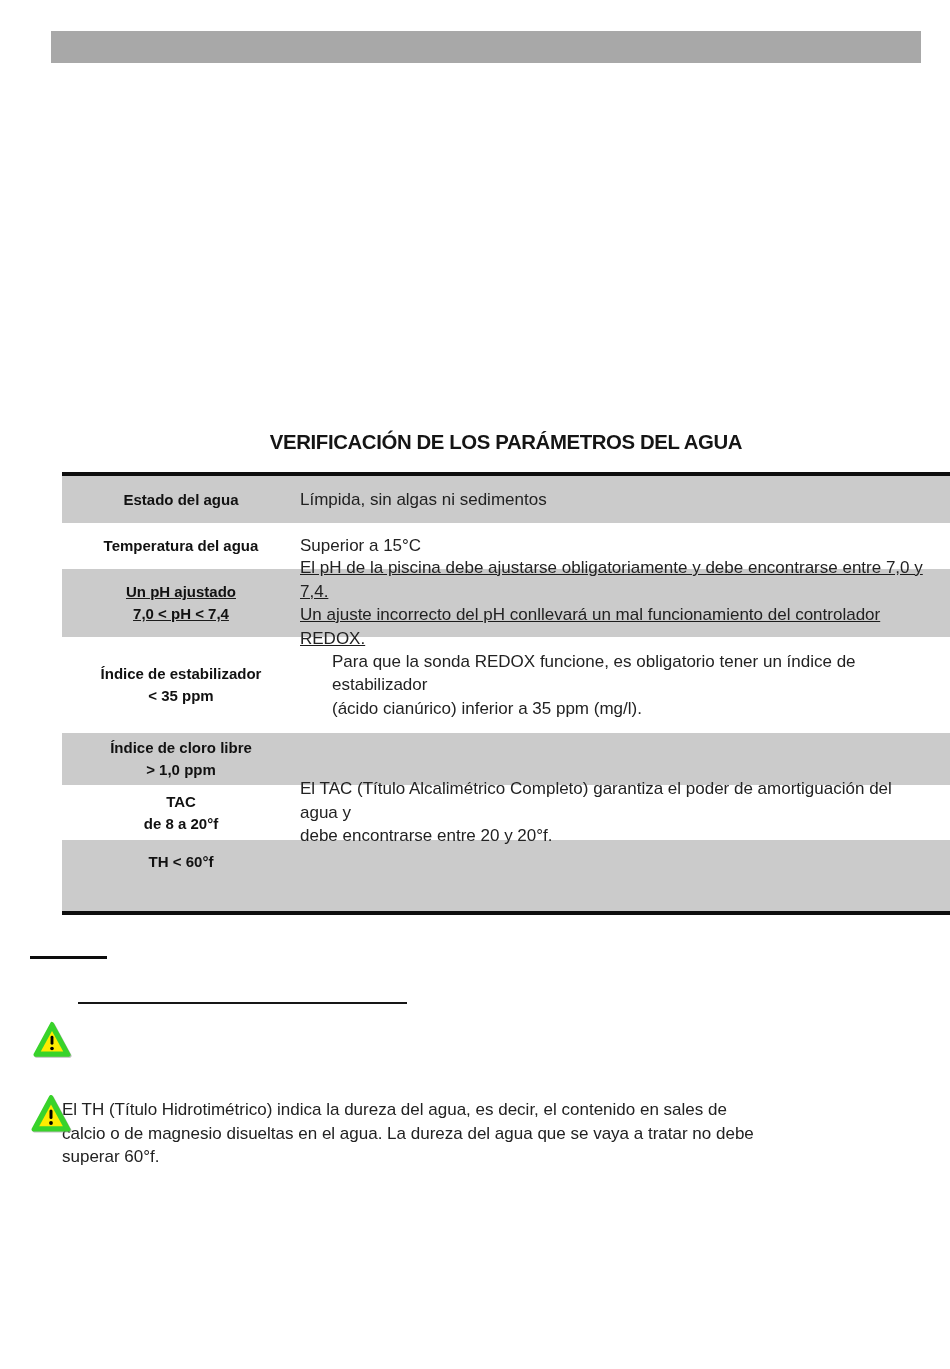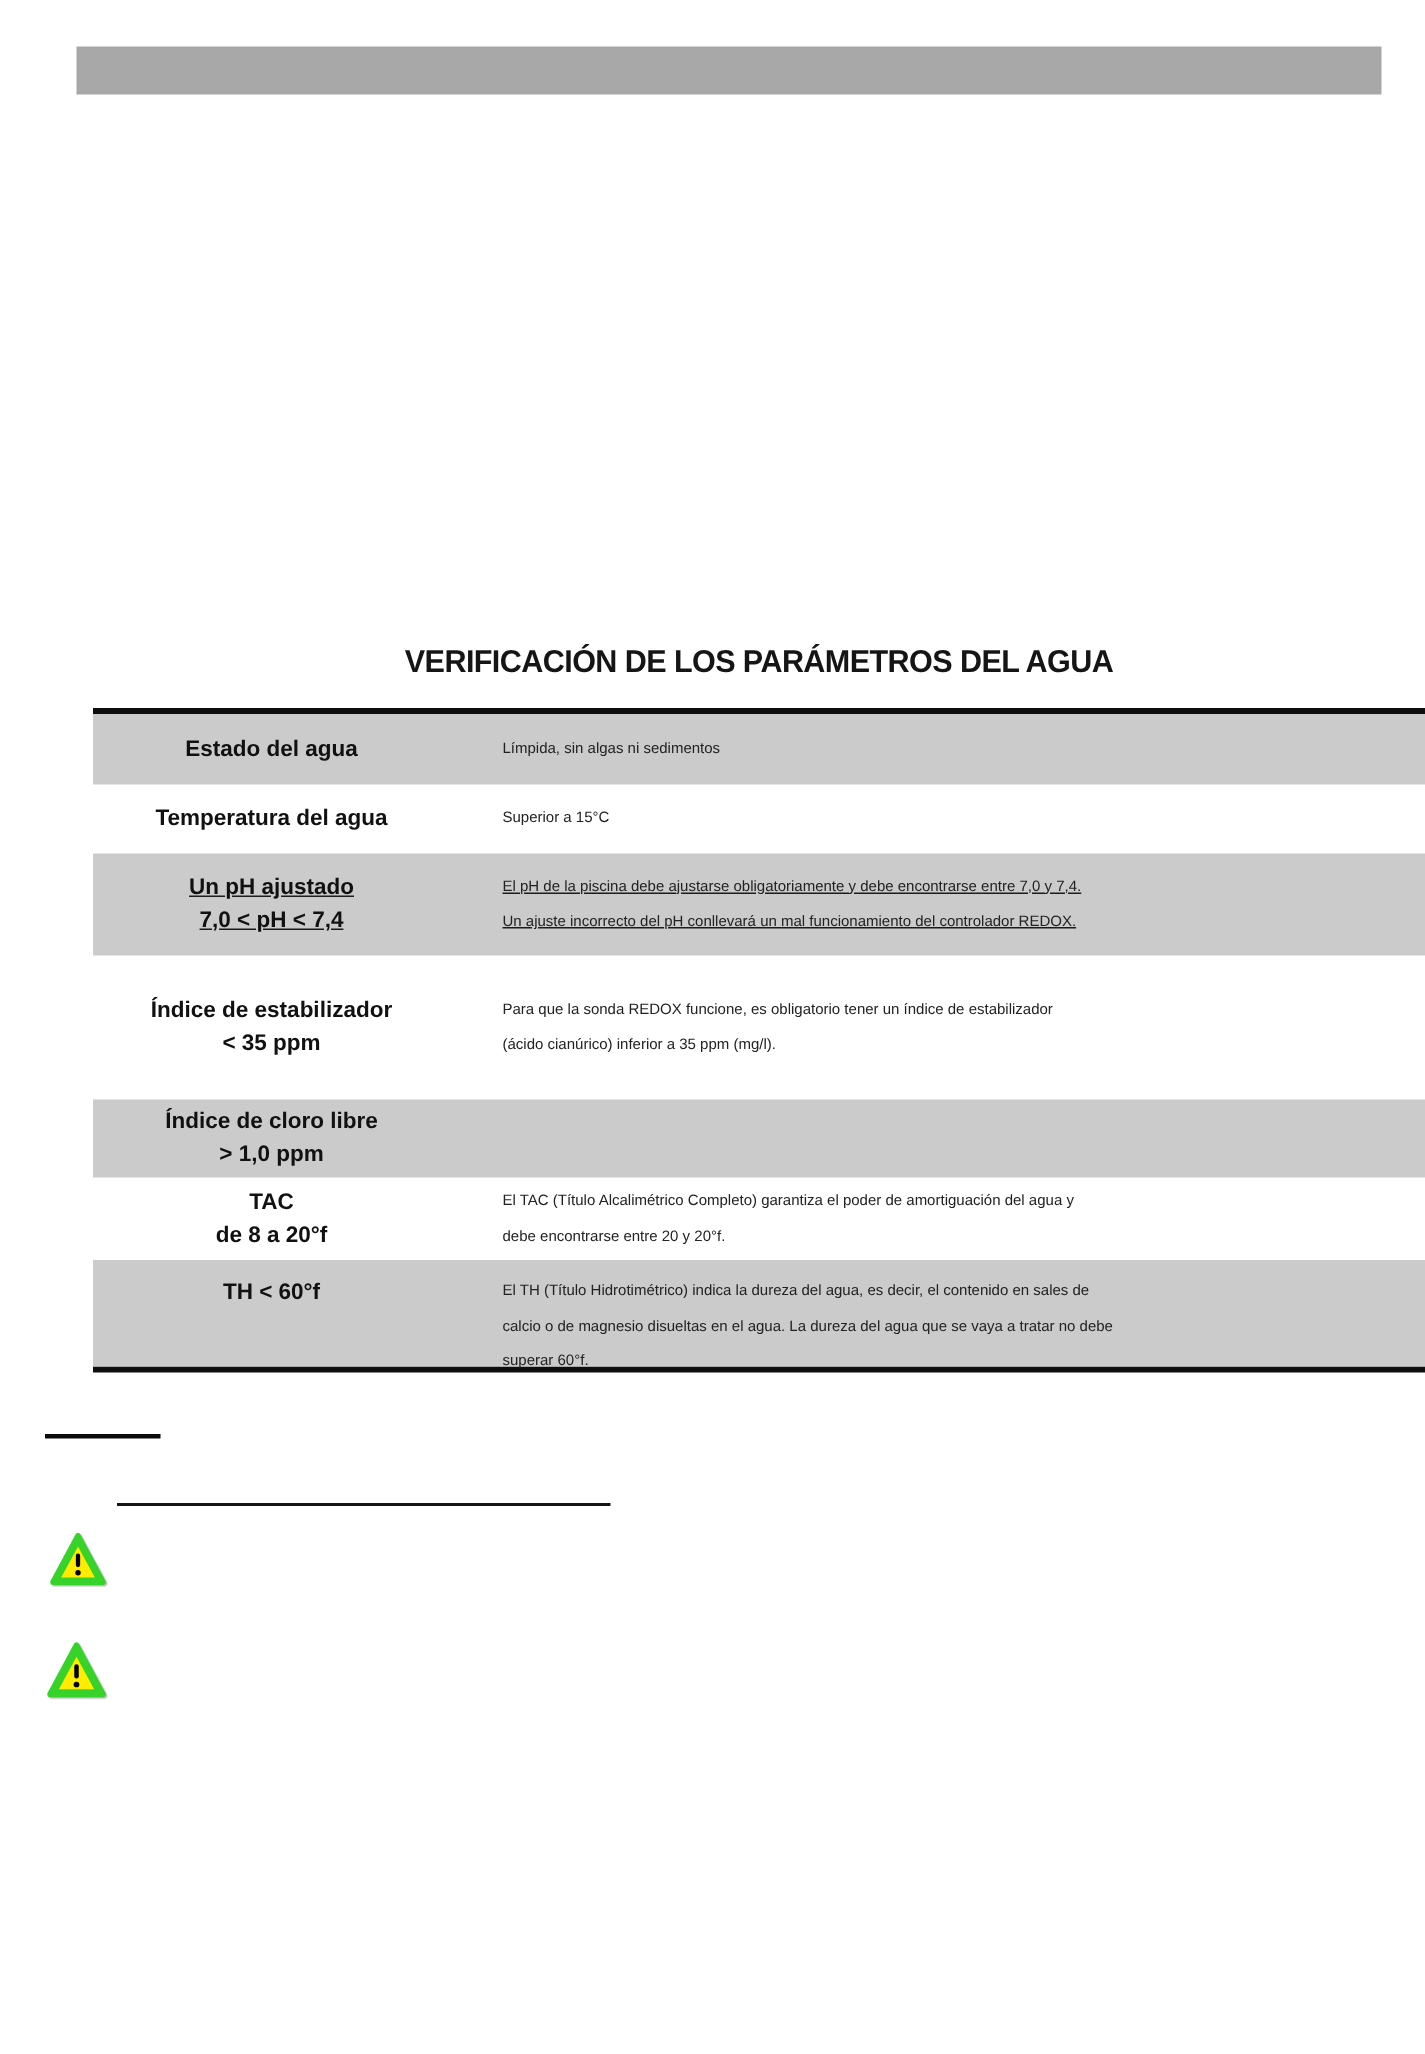--- a/index.html
+++ b/index.html
@@ -48,34 +48,33 @@
     text-align: center;
     font-weight: bold;
     font-size: 15px;
     line-height: 22px;
     white-space: pre-line;
     color: #111;
   }
   .t-content {
     flex: 1;
     display: flex; align-items: center;
-    font-size: 10px;
+    font-size: 17px;
     line-height: 23.5px;
     white-space: pre-line;
     padding-right: 16px;
     color: #222;
-    margin-left: 35px;
   }
   .r1 { height: 47px; }
   .r2 { height: 46px; }
   .r3 { height: 68px; text-decoration: underline; }
-  .r4 { height: 96px; }
+  .r4 { height: 96px; gap: 32px; }
   .r5 { height: 52px; }
   .r6 { height: 55px; }
-  .r7 { height: 71px; }
+  .r7 { height: 71px; flex-direction: column; }
   .r7 .t-content { align-items: flex-start; padding-top: 9px; }
   .r7 .t-label   { align-items: flex-start; padding-top: 11px; }
 
   
   .rule-short {
     position: absolute;
     left: 30px; top: 956px;
     width: 77px; height: 3px;
     background: #0c0c0c;
   }

